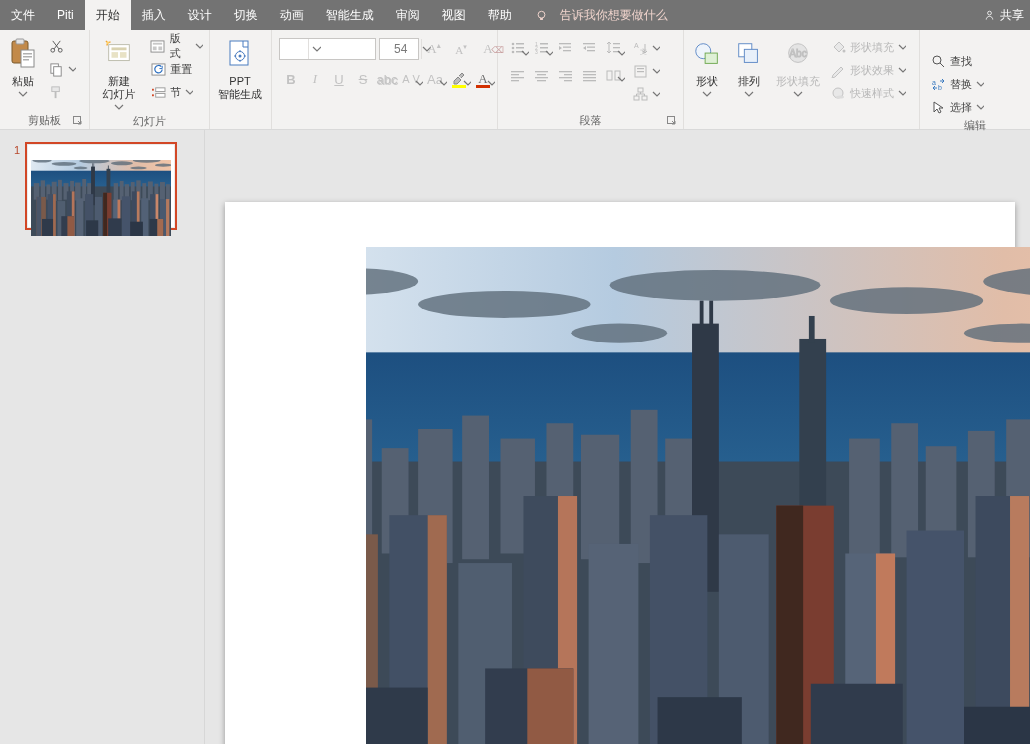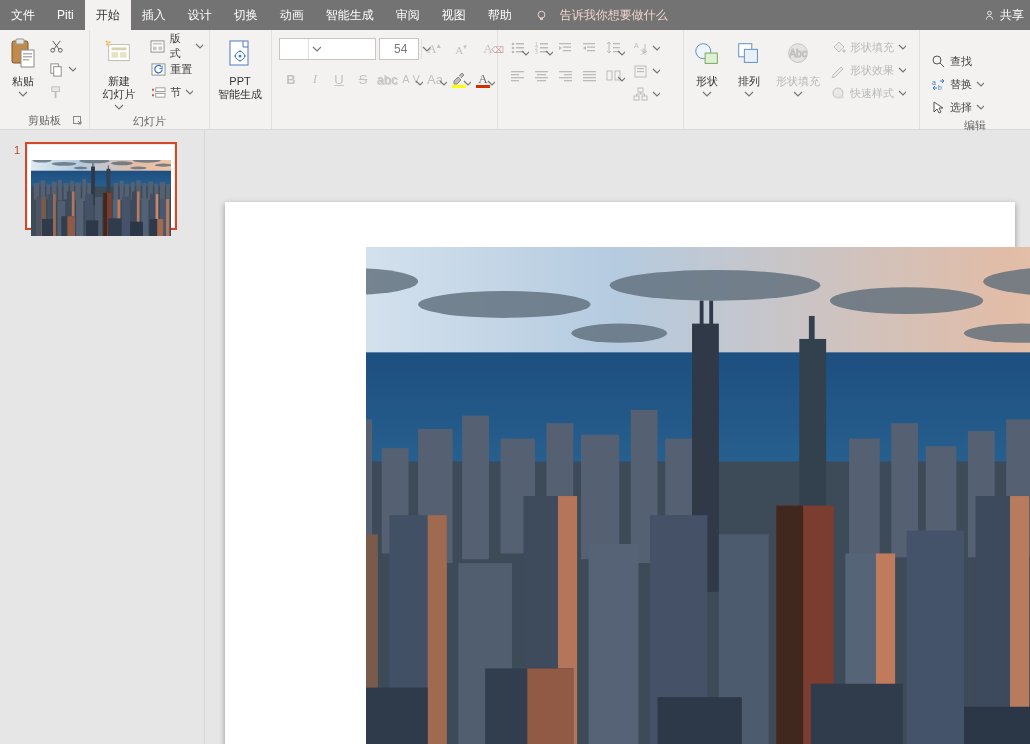--- a/index.html
+++ b/index.html
@@ -569,20 +569,28 @@
                 <rect x="9" y="9" width="5" height="4" fill="none" stroke="#bbb"></rect>
                 <path d="M7.5 5v2M7.5 7H3.5v2M7.5 7h4v2" stroke="#bbb" fill="none"></path>
               </svg>
             </span>
             <svg width="8" height="8">
               <use href="#chev-down"></use>
             </svg>
           </div>
       </div>
     </div>
+    <div class="group-label">
+        <span>段落</span>
+      <span class="dlg-launcher">
+          <svg>
+            <use href="#dlg"></use>
+          </svg>
+        </span>
+    </div>
   </div>
 
   <div class="group" style="width:236px">
     <div class="group-body" style="padding-top:0">
       <div class="bigbtn">
         <div class="ico">
             <svg width="30" height="30" viewBox="0 0 32 32">
               <circle cx="12" cy="13" r="8" fill="#eef4fb" stroke="#5c88c5"></circle>
               <rect x="14" y="15" width="13" height="11" fill="#dff0d6" stroke="#6ea84f"></rect>
             </svg>

